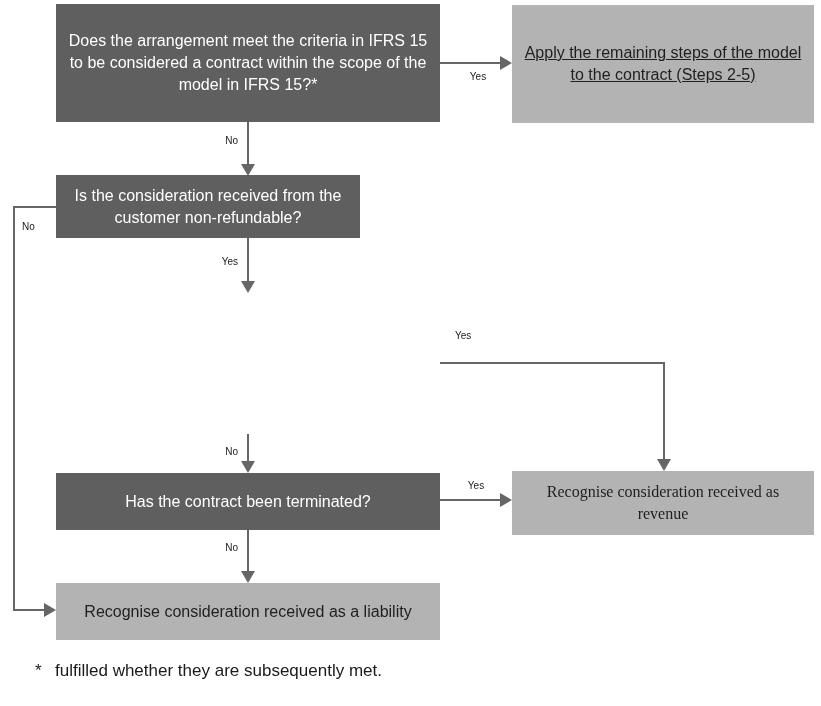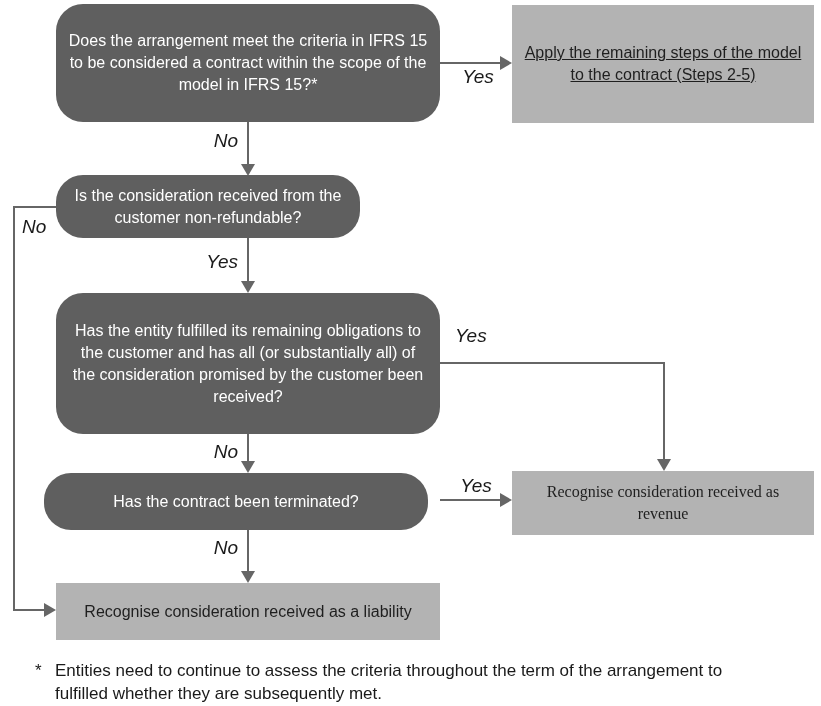--- a/index.html
+++ b/index.html
@@ -26,40 +26,38 @@
     align-items: center;
     justify-content: center;
     text-align: center;
     padding: 4px 12px;
     font-size: 16px;
     line-height: 22px;
   }
   .decision {
     background: var(--decision-fill, #5f5f5f);
     color: var(--decision-text, #ffffff);
-    border-radius: 27px;
   }
   .outcome {
     background: var(--outcome-fill, #b3b3b3);
     color: var(--outcome-text, #1f1f1f);
   }
   #node-q1        { left: 56px;  top: 4px;   width: 384px; height: 118px; }
   #node-apply     { left: 512px; top: 5px;   width: 302px; height: 118px; text-decoration: underline; }
   #node-q2        { left: 56px;  top: 175px; width: 304px; height: 63px;  }
   #node-q3        { left: 56px;  top: 293px; width: 384px; height: 141px; }
-  #node-q4        { left: 44px;  top: 473px; width: 384px; height: 57px;  }
+  #node-q4        { left: 56px;  top: 473px; width: 384px; height: 57px;  }
   #node-revenue   { left: 512px; top: 471px; width: 302px; height: 64px; font-family: Liberation Serif, serif;  }
   #node-liability { left: 56px;  top: 583px; width: 384px; height: 57px;  }
   .edge-label {
     position: absolute;
-    font-size: 19px;
+    font-size: 10px;
     line-height: 18px;
     color: var(--label-text, #1a1a1a);
     white-space: nowrap;
-    font-style: italic;
   }
   #lbl-q1-yes { left: 455px; top: 68px;  width: 46px; text-align: center; }
   #lbl-q1-no  { left: 190px; top: 132px; width: 48px; text-align: right;  }
   #lbl-q2-no  { left: 22px;  top: 218px; }
   #lbl-q2-yes { left: 190px; top: 253px; width: 48px; text-align: right;  }
   #lbl-q3-yes { left: 455px; top: 327px; }
   #lbl-q3-no  { left: 190px; top: 443px; width: 48px; text-align: right;  }
   #lbl-q4-yes { left: 452px; top: 477px; width: 48px; text-align: center; }
   #lbl-q4-no  { left: 190px; top: 539px; width: 48px; text-align: right;  }
   #footnote {
@@ -105,38 +103,36 @@
     <line class="edge" x1="248" y1="530" x2="248" y2="571"></line>
     <polygon class="arrowhead" points="241,571 255,571 248,583"></polygon>
   </svg>
 
   <div id="node-q1" class="node decision">Does the arrangement meet the criteria in IFRS 15 to be considered a contract within the scope of the model in IFRS 15?*</div>
 
   <div id="node-apply" class="node outcome">Apply the remaining steps of the model to the contract (Steps 2-5)</div>
 
   <div id="node-q2" class="node decision">Is the consideration received from the customer non-refundable?</div>
 
-  <div id="node-q3" class="node decision">Has the entity fulfilled its remaining obligations to the customer and has all (or substantially all) of the consideration promised by the customer been received?</div>
 
   <div id="node-q4" class="node decision">Has the contract been terminated?</div>
 
   <div id="node-revenue" class="node outcome">Recognise consideration received as revenue</div>
 
   <div id="node-liability" class="node outcome">Recognise consideration received as a liability</div>
 
   <div id="lbl-q1-yes" class="edge-label">Yes</div>
   <div id="lbl-q1-no" class="edge-label">No</div>
   <div id="lbl-q2-no" class="edge-label">No</div>
   <div id="lbl-q2-yes" class="edge-label">Yes</div>
   <div id="lbl-q3-yes" class="edge-label">Yes</div>
   <div id="lbl-q3-no" class="edge-label">No</div>
   <div id="lbl-q4-yes" class="edge-label">Yes</div>
   <div id="lbl-q4-no" class="edge-label">No</div>
 
   <div id="footnote">
     <span class="marker">*</span>
     <span class="lines">
-      <span>Entities need to continue to assess the criteria throughout the term of the arrangement to</span>
       <span>fulfilled whether they are subsequently met.</span>
     </span>
   </div>
 
 </div>
 
 </body></html>

